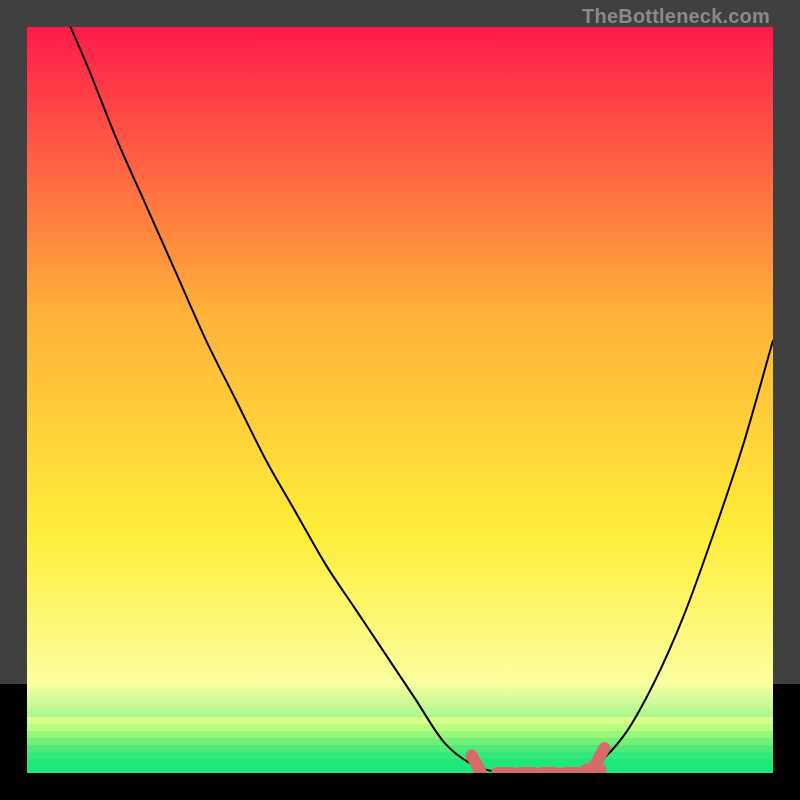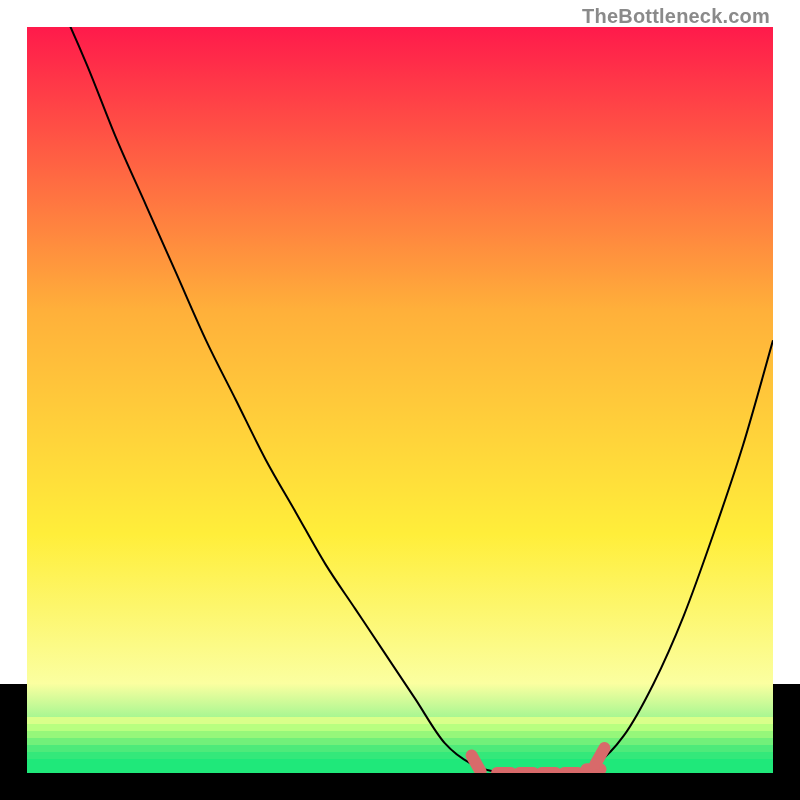--- a/index.html
+++ b/index.html
@@ -7,21 +7,21 @@
     padding: 0;
     width: 800px;
     height: 800px;
     background: #000;
     overflow: hidden;
   }
   .frame {
     position: relative;
     width: 800px;
     height: 684px;
-    background: #ffffff;
+    background: #404040;
   }
   .plot {
     position: absolute;
     left: 27px;
     top: 27px;
     width: 746px;
     height: 746px;
     overflow: hidden;
   }
   .gradient {

